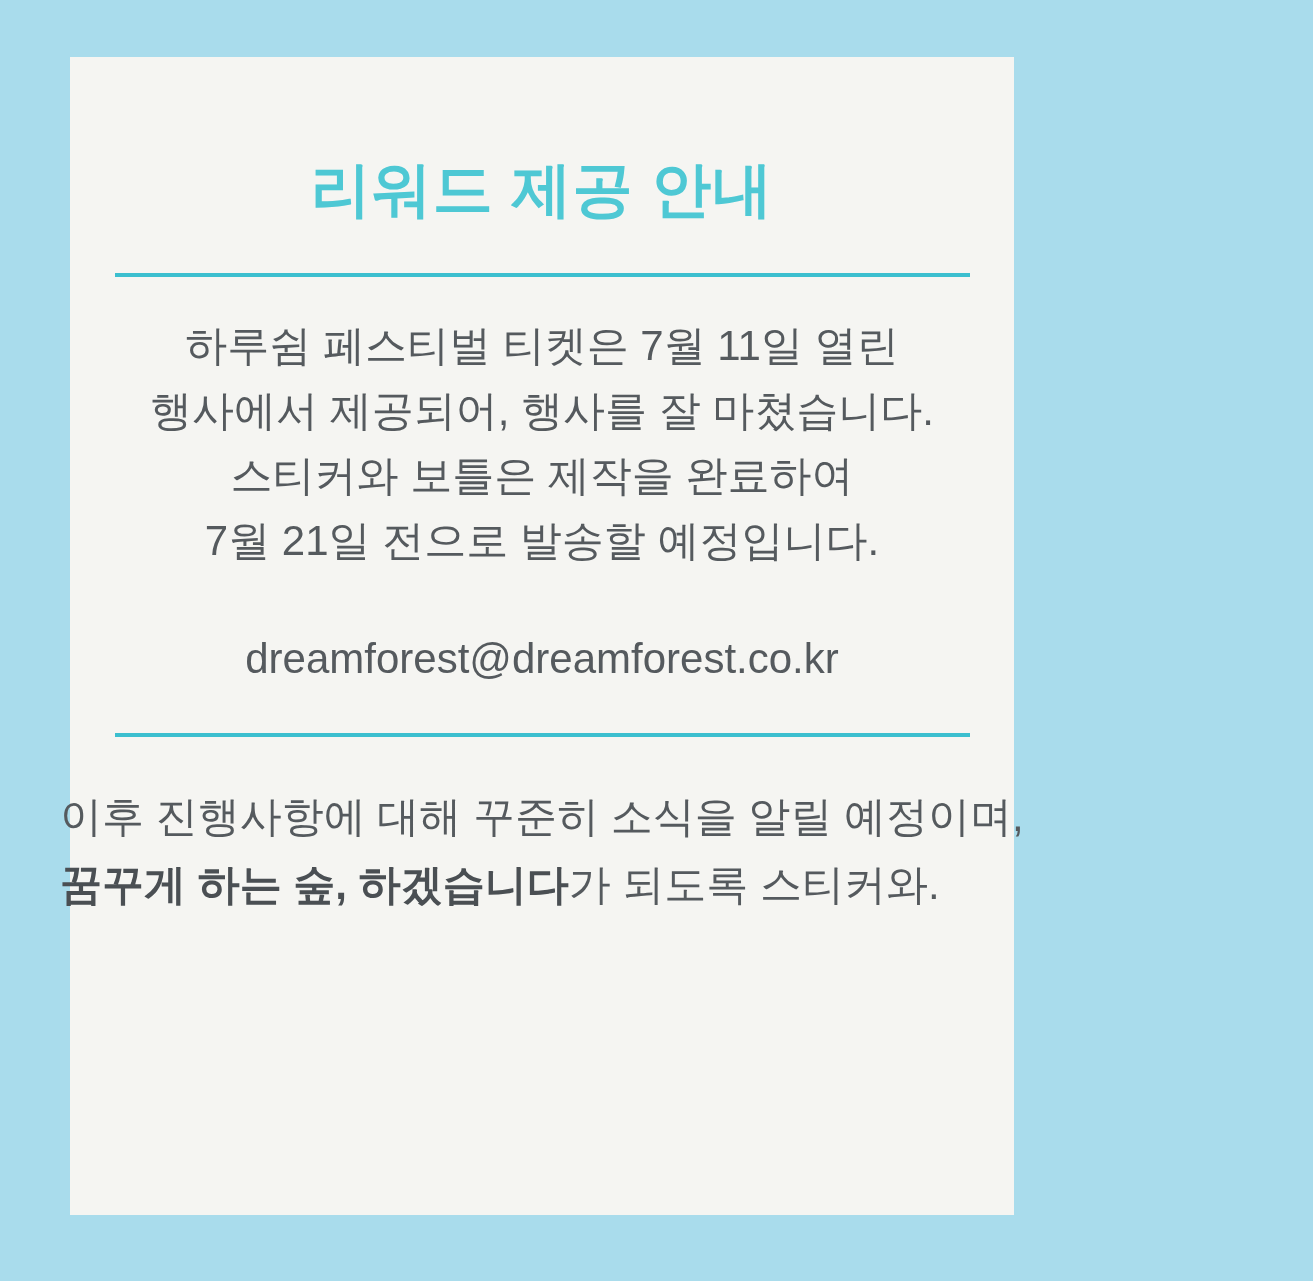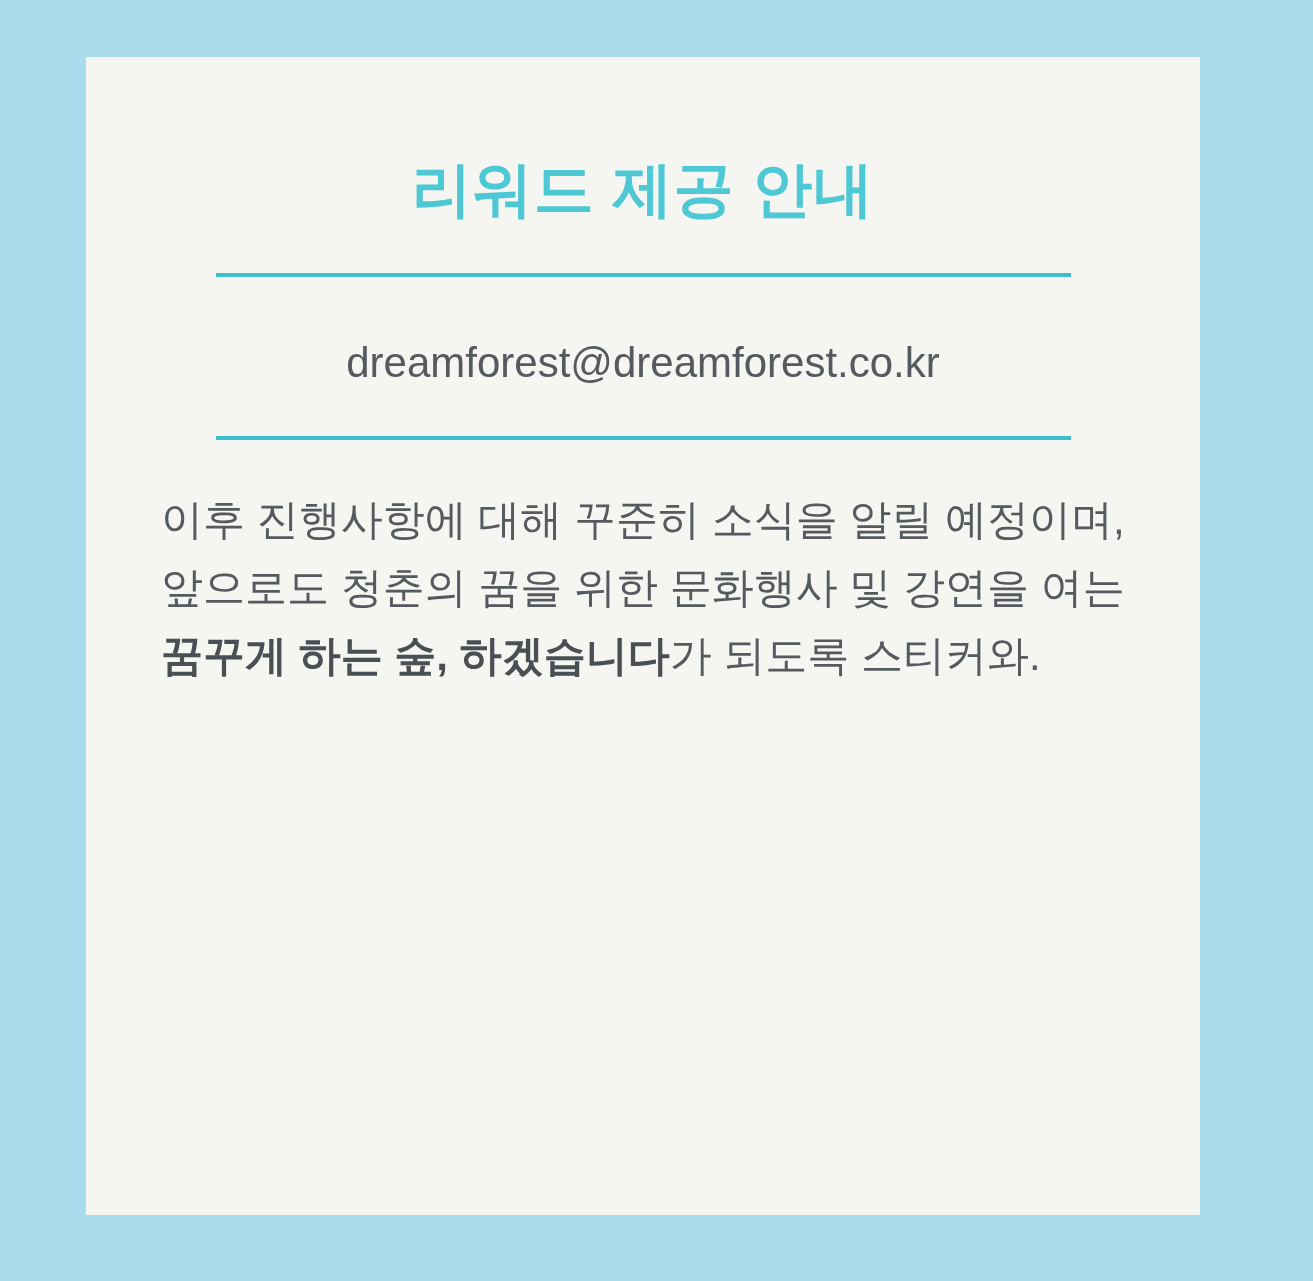--- a/index.html
+++ b/index.html
@@ -8,23 +8,23 @@
   }
   body {
     width: 1313px;
     height: 1281px;
     background: #a9dcec;
     font-family: "Liberation Sans", sans-serif;
     overflow: hidden;
   }
   .card {
     position: absolute;
-    left: 86px;
+    left: 70px;
     top: 57px;
-    width: 1114px;
+    width: 944px;
     height: 1158px;
     background: #f5f5f2;
     box-sizing: border-box;
     display: flex;
     flex-direction: column;
     align-items: center;
   }
   .title {
     margin-top: 100px;
     font-size: 60px;
@@ -87,26 +87,31 @@
 </style>
 </head>
 <body>
 
 <div class="card">
 
   <div class="title">리워드 제공 안내</div>
 
   <div class="divider"></div>
 
+  <div class="body-block">
+    <span class="line">하루쉼 페스티벌 티켓은 7월 11일 열린</span>
+    <span class="line">행사에서 제공되어, 행사를 잘 마쳤습니다.</span>
+    <span class="line">스티커와 보틀은 제작을 완료하여</span>
+    <span class="line">7월 21일 전으로 발송할 예정입니다.</span>
+  </div>
 
   <div class="contact-block">
     <span class="line">dreamforest@dreamforest.co.kr</span>
   </div>
 
   <div class="divider bottom"></div>
 
   <div class="closing-block">
     <span class="line">이후 진행사항에 대해 꾸준히 소식을 알릴 예정이며,</span>
-    <span class="line">앞으로도 청춘의 꿈을 위한 문화행사 및 강연을 여는</span>
     <span class="line"><span class="strong">꿈꾸게 하는 숲, 하겠습니다</span><span>가 되도록 스티커와.</span></span>
   </div>
 
 </div>
 
 </body></html>

